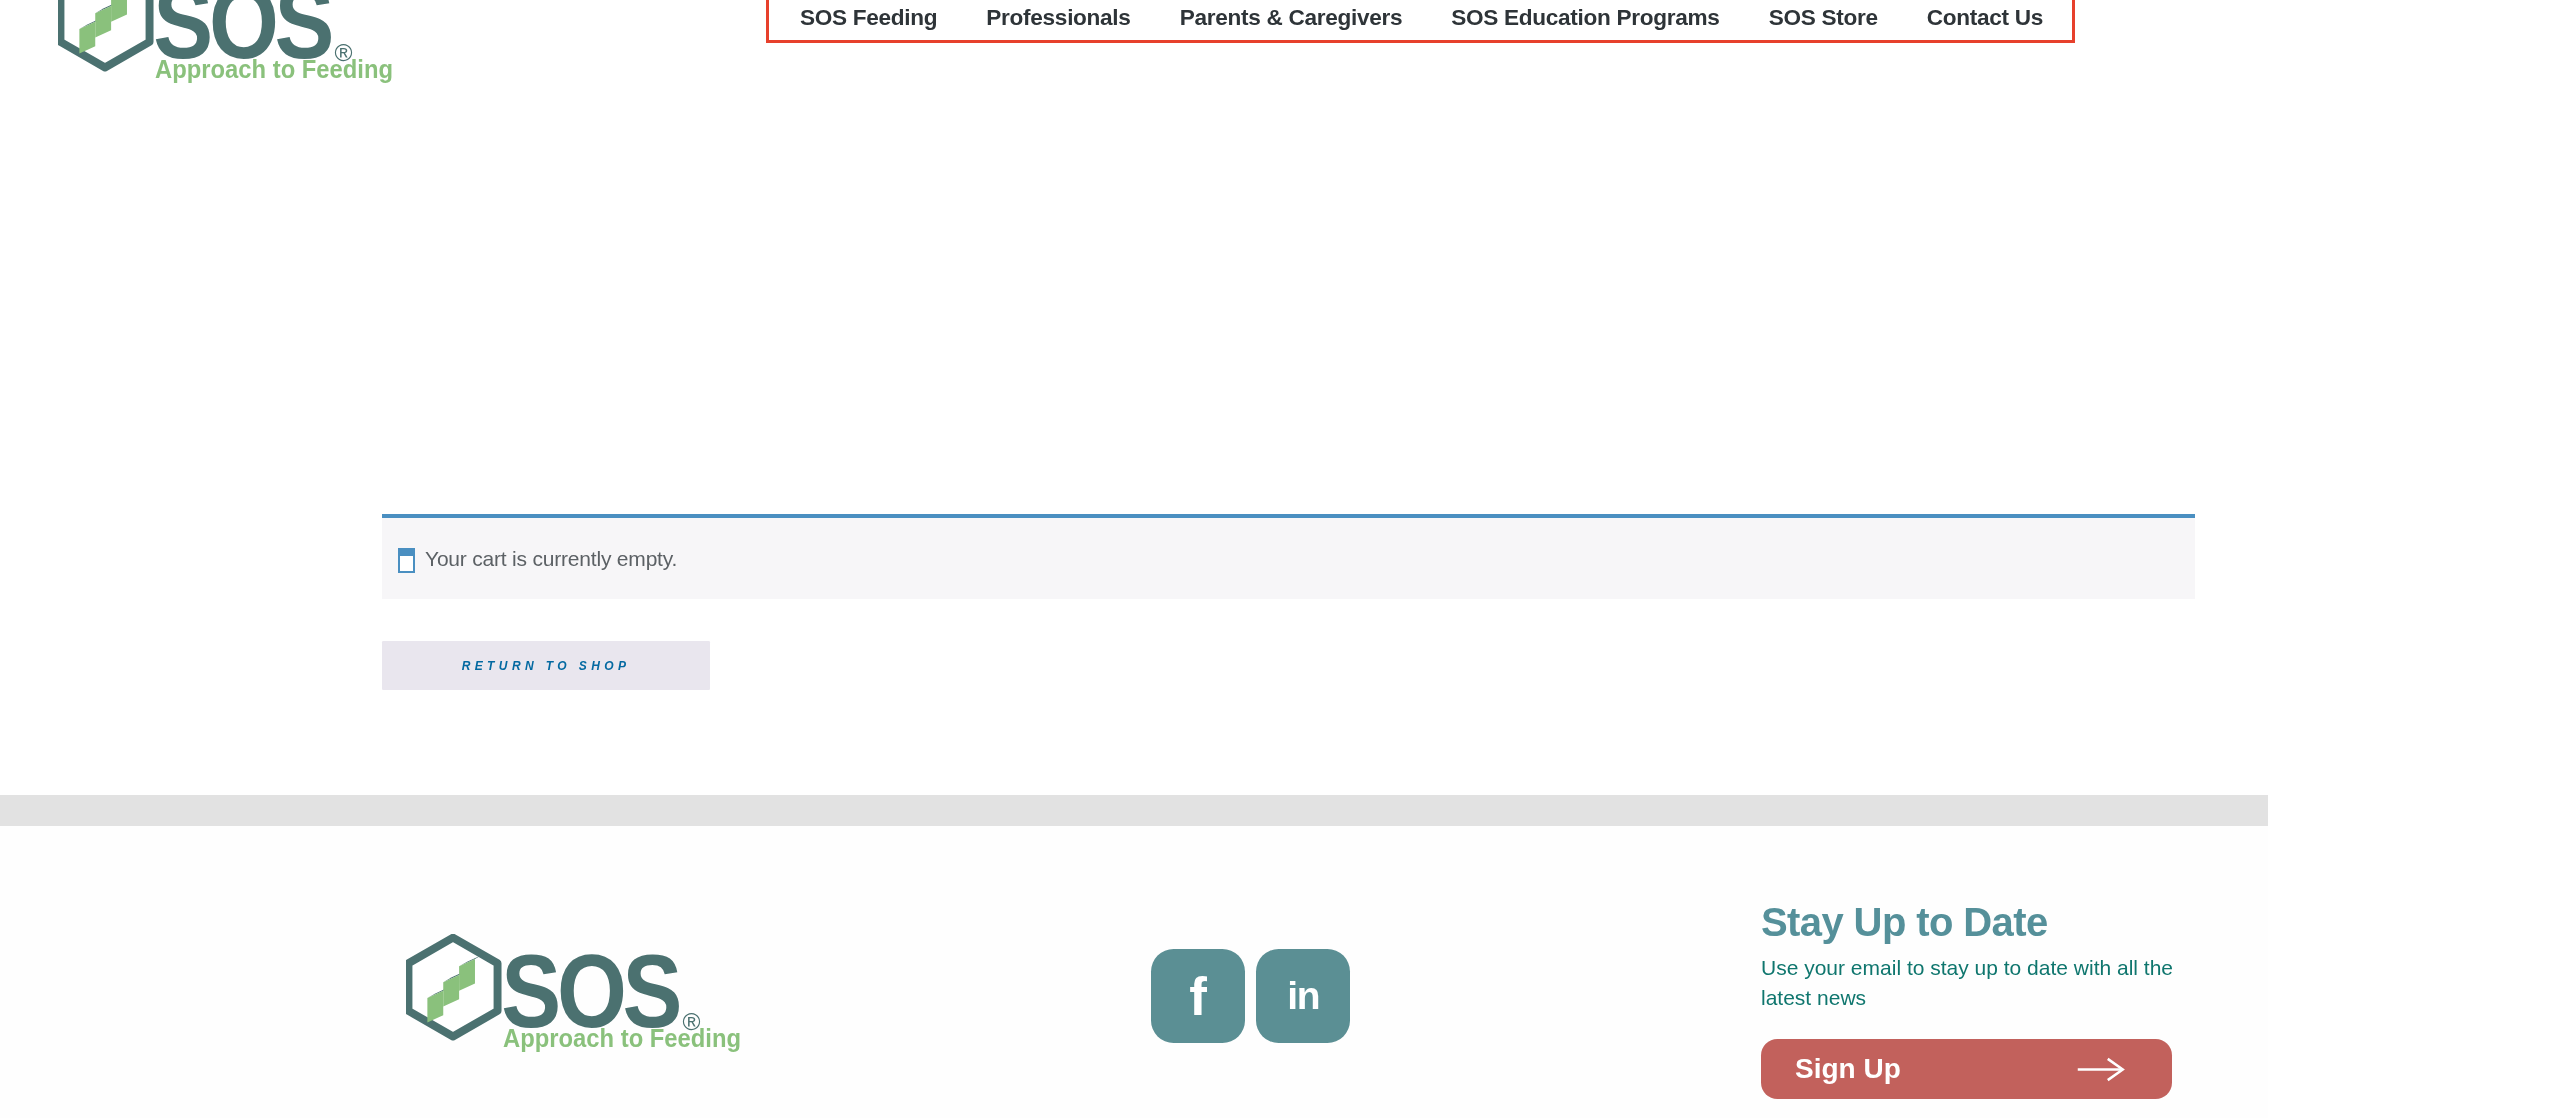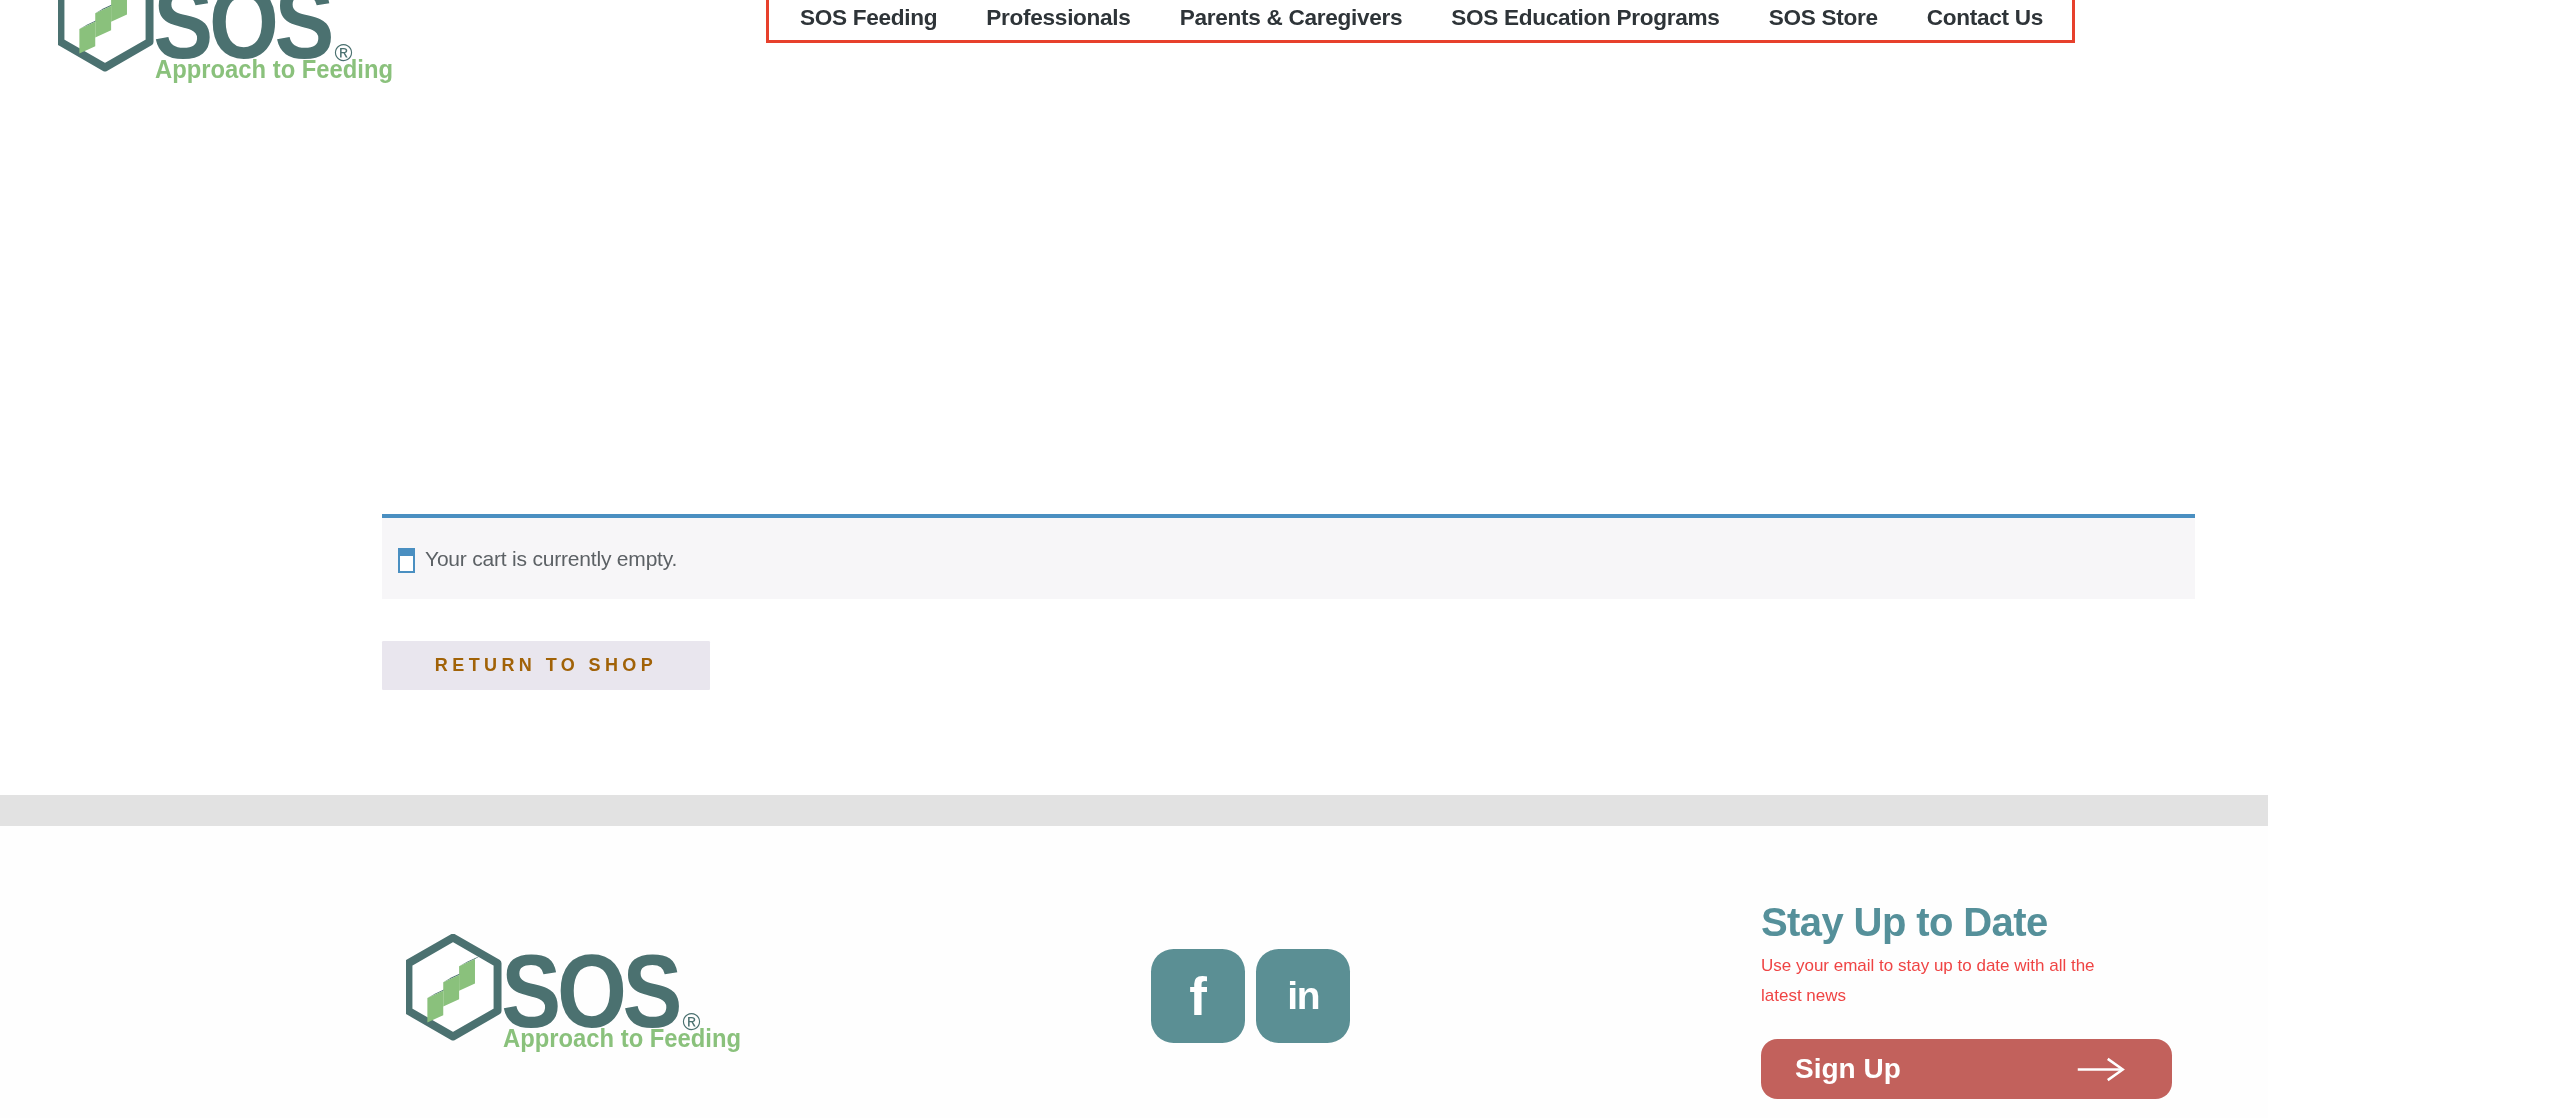--- a/index.html
+++ b/index.html
@@ -41,37 +41,37 @@
   .cart-notice { position:absolute; left:382px; top:514px; width:1813px; height:85px;
                  background:#f7f6f8; border-top:4.4px solid #4a8fc1; z-index:3; }
   .notice-icon { position:absolute; left:16.4px; top:30px; width:16.4px; height:25px;
                  border:2.5px solid #4a8fc1; background:#fff; }
   .notice-icon::before { content:""; position:absolute; left:0; top:0; width:100%; height:6.3px; background:#4a8fc1; }
   .notice-text { position:absolute; left:43px; top:0; height:81px; display:flex; align-items:center;
                  font-size:21px; color:#5c6165; letter-spacing:-0.2px; }
 
   .return-btn { position:absolute; left:382px; top:641px; width:328px; height:49px; background:#e9e6ee;
                 display:flex; align-items:center; justify-content:center; border-radius:1.3px; cursor:pointer;
-                font-size:18px; font-weight:bold; letter-spacing:4.4px; color:#a16207; z-index:3; }
+                font-size:12px; font-weight:bold; letter-spacing:4.4px; color:#0369a1; z-index:3;font-style:italic; }
 
   
   .divider-band { position:absolute; left:0; top:795px; width:2576px; height:31px; background:#e2e2e2; }
   .footer { position:absolute; left:0; top:826px; width:2576px; height:292px; background:#fefefe; }
   .footer .logo-svg { position:absolute; left:406px; top:108px; width:343px; height:119px; }
 
   .social { position:absolute; left:1151px; top:123px; display:flex; gap:11.3px; }
   .social-btn { width:94px; height:94px; background:#5b8f94; border-radius:22.6px; color:#fff;
                 display:flex; align-items:center; justify-content:center; cursor:pointer; }
   .social-btn.fb { font-size:53px; font-weight:bold; }
   .social-btn.li { font-size:39px; font-weight:bold; letter-spacing:-1.3px; }
 
   .newsletter { position:absolute; left:1761px; top:0; width:566px; }
   .nl-heading { position:absolute; left:0; top:74px; font-size:40px; font-weight:bold; color:#55909a;
                 letter-spacing:-0.6px; white-space:nowrap; }
-  .nl-line { position:absolute; left:0; font-size:17px; color:#ef4444; white-space:nowrap; }
+  .nl-line { position:absolute; left:0; font-size:21px; color:#0f766e; white-space:nowrap; }
   .nl-line1 { top:130px; }
   .nl-line2 { top:160px; }
   .signup-btn { position:absolute; left:0; top:213px; width:411px; height:60px; background:#c2615c;
                 border-radius:16.4px; display:flex; align-items:center; justify-content:space-between;
                 padding:0 43px 0 34px; cursor:pointer; }
   .signup-label { font-size:28px; font-weight:bold; color:#fff; }
 
   
   .recaptcha { position:absolute; left:2489px; top:1023px; width:107px; height:79px; background:#fff;
                border-radius:5px 0 0 5px; box-shadow:0 0 4.4px rgba(0,0,0,0.28); z-index:5; }

